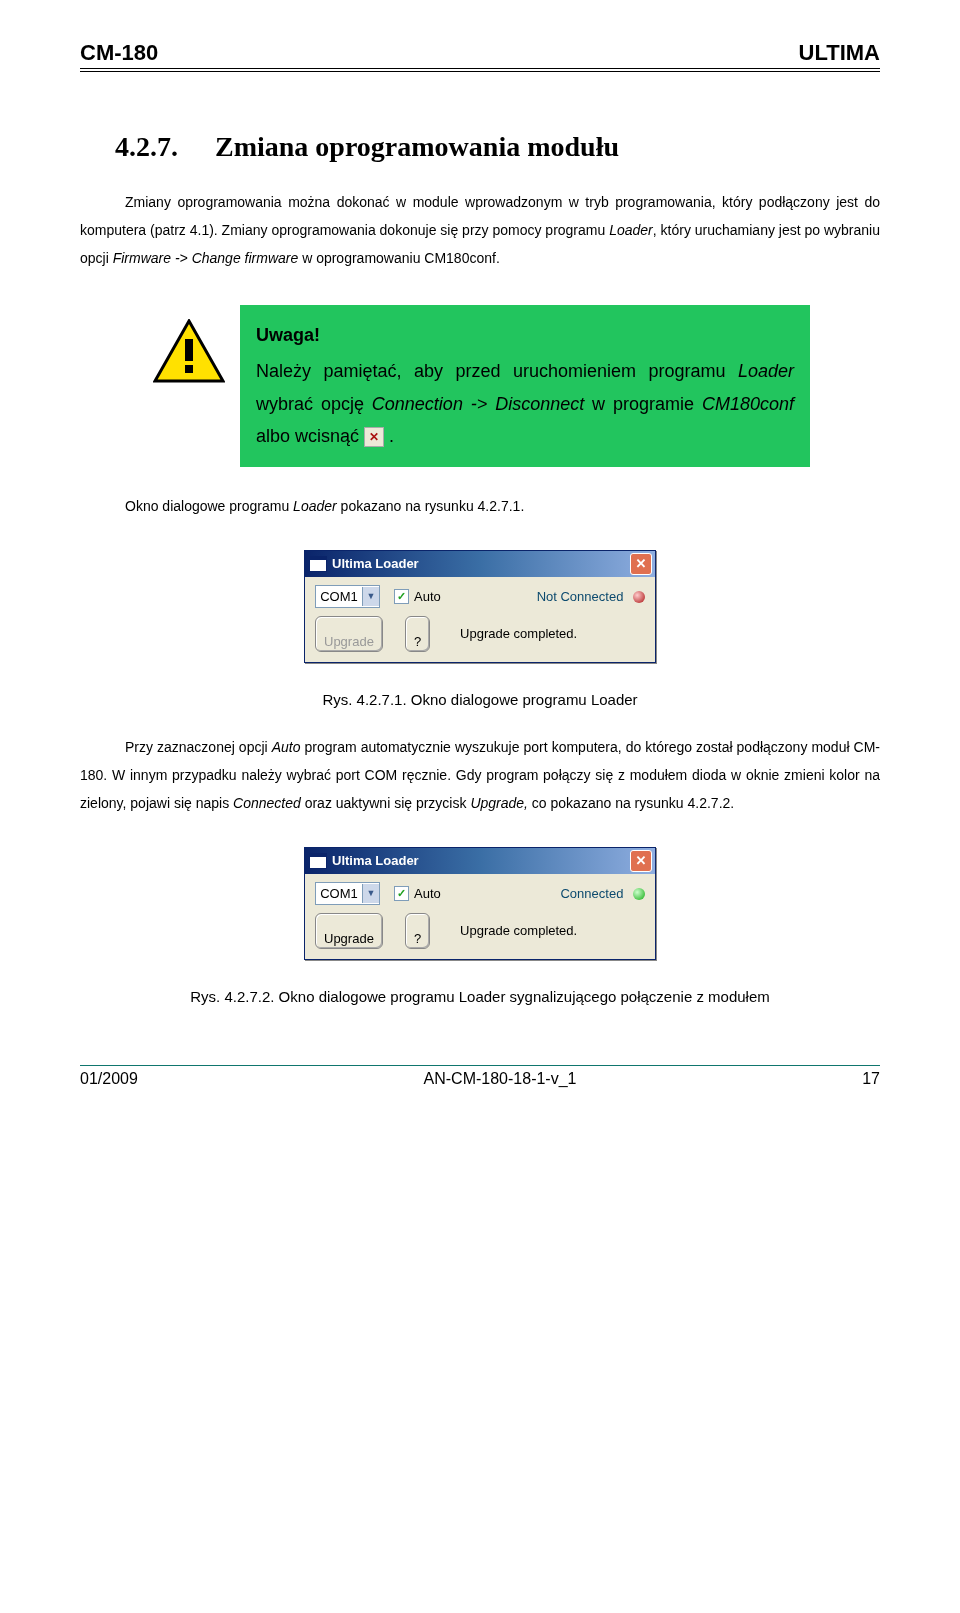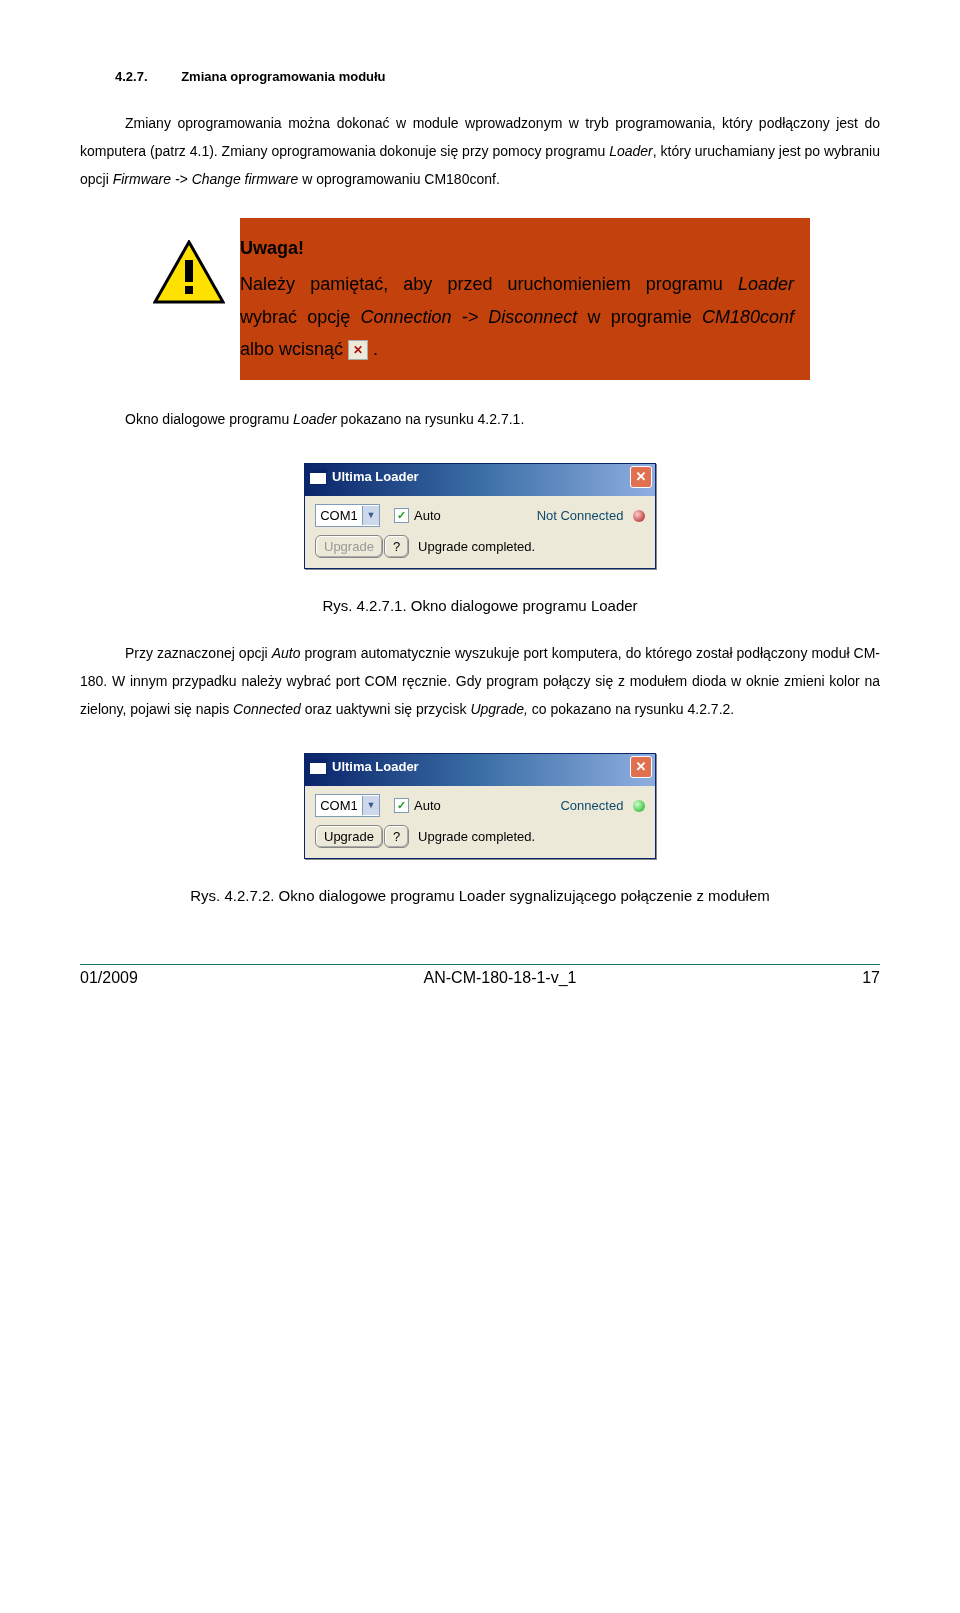--- a/index.html
+++ b/index.html
@@ -16,22 +16,23 @@
   }
   .header-row {
     display: flex;
     justify-content: space-between;
     font-weight: bold;
     font-size: 22px;
     border-bottom: 4px double #000;
     padding-bottom: 2px;
   }
   .section-heading {
-    margin-top: 29px;
-    font-size: 13px;
+    margin-top: 59px;
+    font-size: 28px;
+    font-family: Liberation Serif, serif;
   }
   .section-heading .num {
     font-weight: bold;
     margin-left: 35px;
     margin-right: 30px;
   }
   .section-heading .title {
     font-weight: bold;
   }
   .body-text {
@@ -45,26 +46,27 @@
     width: 45px;
   }
   .note-row {
     display: flex;
     align-items: flex-start;
     margin-top: 25px;
     margin-left: 70px;
     width: 660px;
   }
   .note-box {
-    background: #c2410c;
-    padding: 14px 16px 14px 0;
+    background: #22c55e;
+    padding: 14px 16px 14px 16px;
     font-size: 18px;
     line-height: 1.8;
     flex: 1;
     text-align: justify;
+    margin-top: 8px;
   }
   .note-box .uwaga {
     font-weight: bold;
     display: block;
     margin-bottom: 4px;
   }
   .warn-icon {
     width: 78px;
     margin-right: 12px;
     margin-top: 22px;
@@ -89,21 +91,21 @@
     font-size: 13px;
     color: #000;
     text-align: left;
     width: 350px;
   }
   .ul-titlebar {
     background: linear-gradient(to right, #0a246a 0%, #3a6ea5 50%, #8faee0 100%);
     height: 26px;
     display: flex;
     align-items: center;
-    padding: 0 3px 6px 4px;
+    padding: 0 3px 0 4px;
   }
   .ul-title-icon {
     width: 16px;
     height: 14px;
     background: #fff;
     border: 1px solid #0a246a;
     position: relative;
     margin-right: 5px;
   }
   .ul-title-icon::after {
@@ -192,23 +194,23 @@
   .ul-led.red { background: radial-gradient(circle at 35% 35%, #fcc, #a11); }
   .ul-led.green { background: radial-gradient(circle at 35% 35%, #cfc, #1a1); }
   .ul-row2 {
     display: flex;
     align-items: center;
   }
   .ul-btn {
     border: 1px solid #888;
     background: #ece9d8;
     box-shadow: inset 1px 1px 0 #fff, inset -1px -1px 0 #aaa;
-    padding: 3px 8px;
+    padding: 17px 8px;
     border-radius: 6px;
-    margin-right: 1px;
+    margin-right: 22px;
     min-width: 52px;
     text-align: center;
     height: 23px;
     box-sizing: border-box;
     font-size: 13px;
   }
   .ul-btn.small { min-width: 24px; }
   .ul-btn.disabled { color: #999; }
   .ul-msg {
     margin-left: 8px;
@@ -233,20 +235,24 @@
     font-size: 16px;
     margin-top: 60px;
     border-top: 1px solid #0f766e;
     padding-top: 4px;
   }
 </style>
 </head>
 <body>
 
 <div class="page">
+  <div class="header-row">
+    <span>CM-180</span>
+    <span>ULTIMA</span>
+  </div>
 
   <div class="section-heading">
     <span class="num">4.2.7.</span>
     <span class="title">Zmiana oprogramowania modułu</span>
   </div>
 
   <div class="body-text">
     <span class="indent"></span><span>Zmiany oprogramowania można dokonać w module wprowadzonym w tryb programowania, który podłączony jest do komputera (patrz 4.1). Zmiany oprogramowania dokonuje się przy pomocy programu </span><i>Loader</i><span>, który uruchamiany jest po wybraniu opcji </span><i>Firmware -&gt; Change firmware</i><span> w oprogramowaniu CM180conf.</span>
   </div>
 

